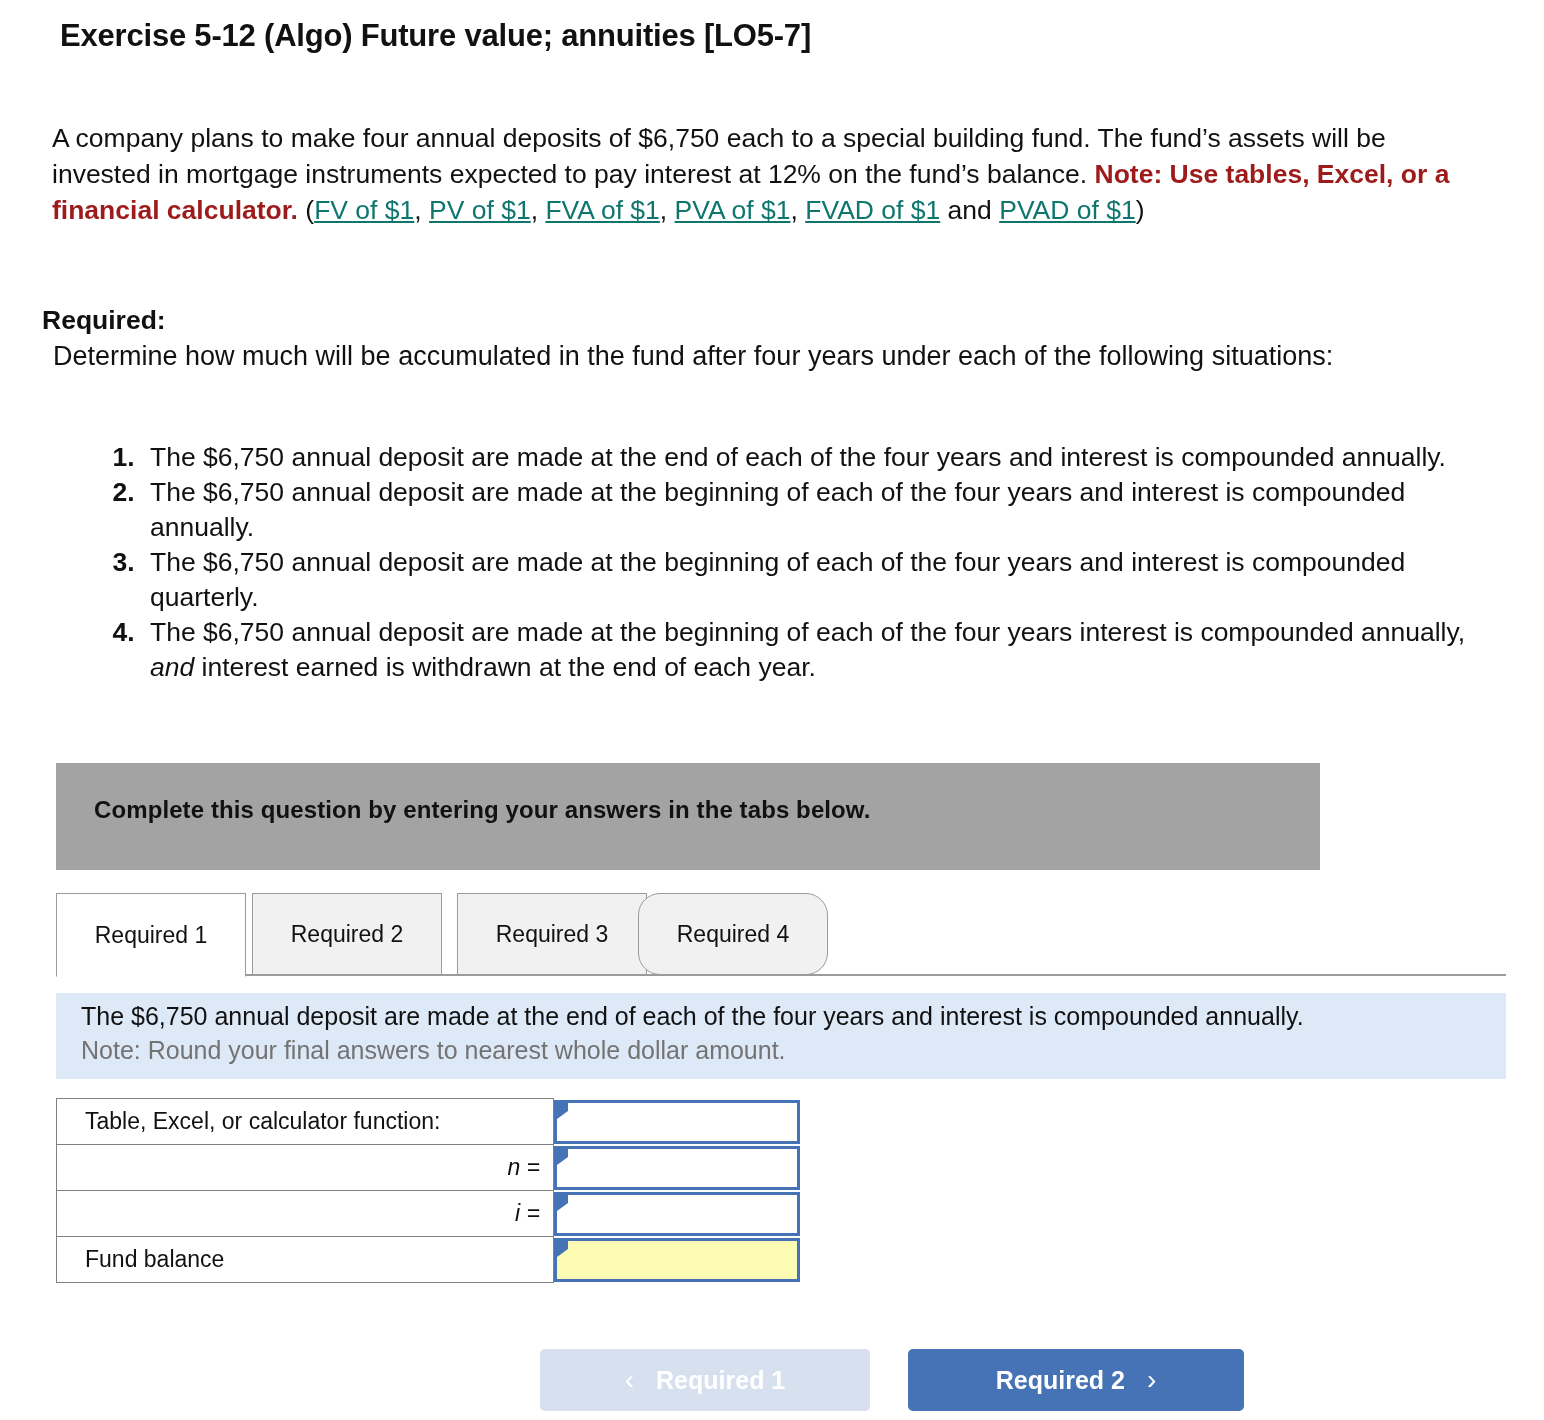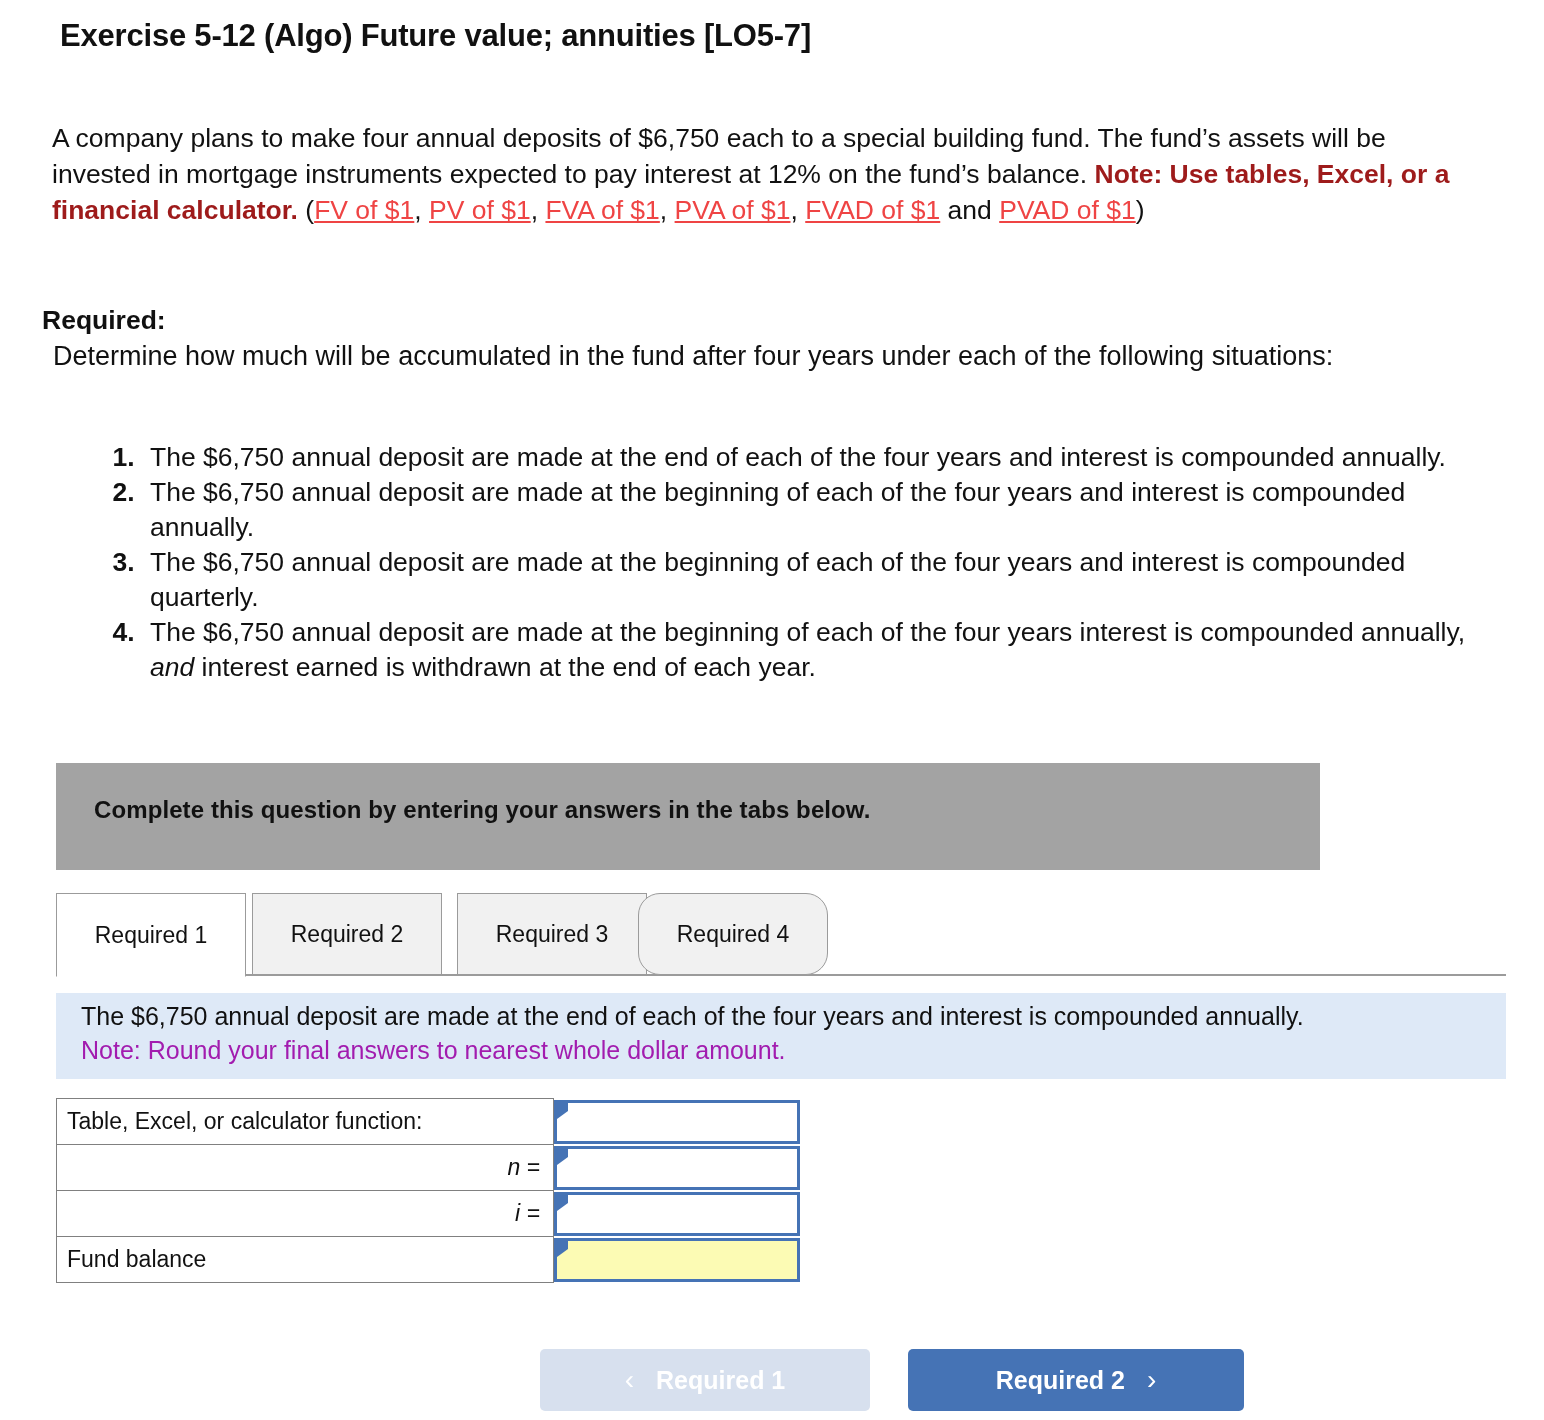--- a/index.html
+++ b/index.html
@@ -35,21 +35,21 @@
     top: 120px;
     width: 1430px;
     font-size: 26.5px;
     line-height: 36px;
   }
   .note-bold {
     color: #9e1b1b;
     font-weight: bold;
   }
   a.reflink {
-    color: #ef4444;
+    color: #0f766e;
     text-decoration: underline;
   }
 
   
   .required-head {
     position: absolute;
     left: 42px;
     top: 302px;
     font-size: 26.5px;
     font-weight: bold;
@@ -153,36 +153,36 @@
     font-size: 25px;
     white-space: nowrap;
     color: #111;
   }
   .blue-banner .line2 {
     position: absolute;
     left: 25px;
     top: 43px;
     font-size: 25px;
     white-space: nowrap;
-    color: #a21caf;
+    color: #737373;
   }
 
   
   .answer-table {
     position: absolute;
     left: 56px;
     top: 1098px;
     width: 745px;
     border-collapse: collapse;
     table-layout: fixed;
   }
   .answer-table td {
     border: 1px solid #808080;
     height: 46px;
-    padding: 0 10px;
+    padding: 0 28px;
     font-size: 23px;
     vertical-align: middle;
     background: #ffffff;
   }
   .answer-table td.label   { width: 497px; text-align: left; }
   .answer-table td.label.r { text-align: right; padding-right: 13px; font-style: italic; }
   .answer-table td.inputcell {
     width: 248px;
     padding: 0;
     border: none;

